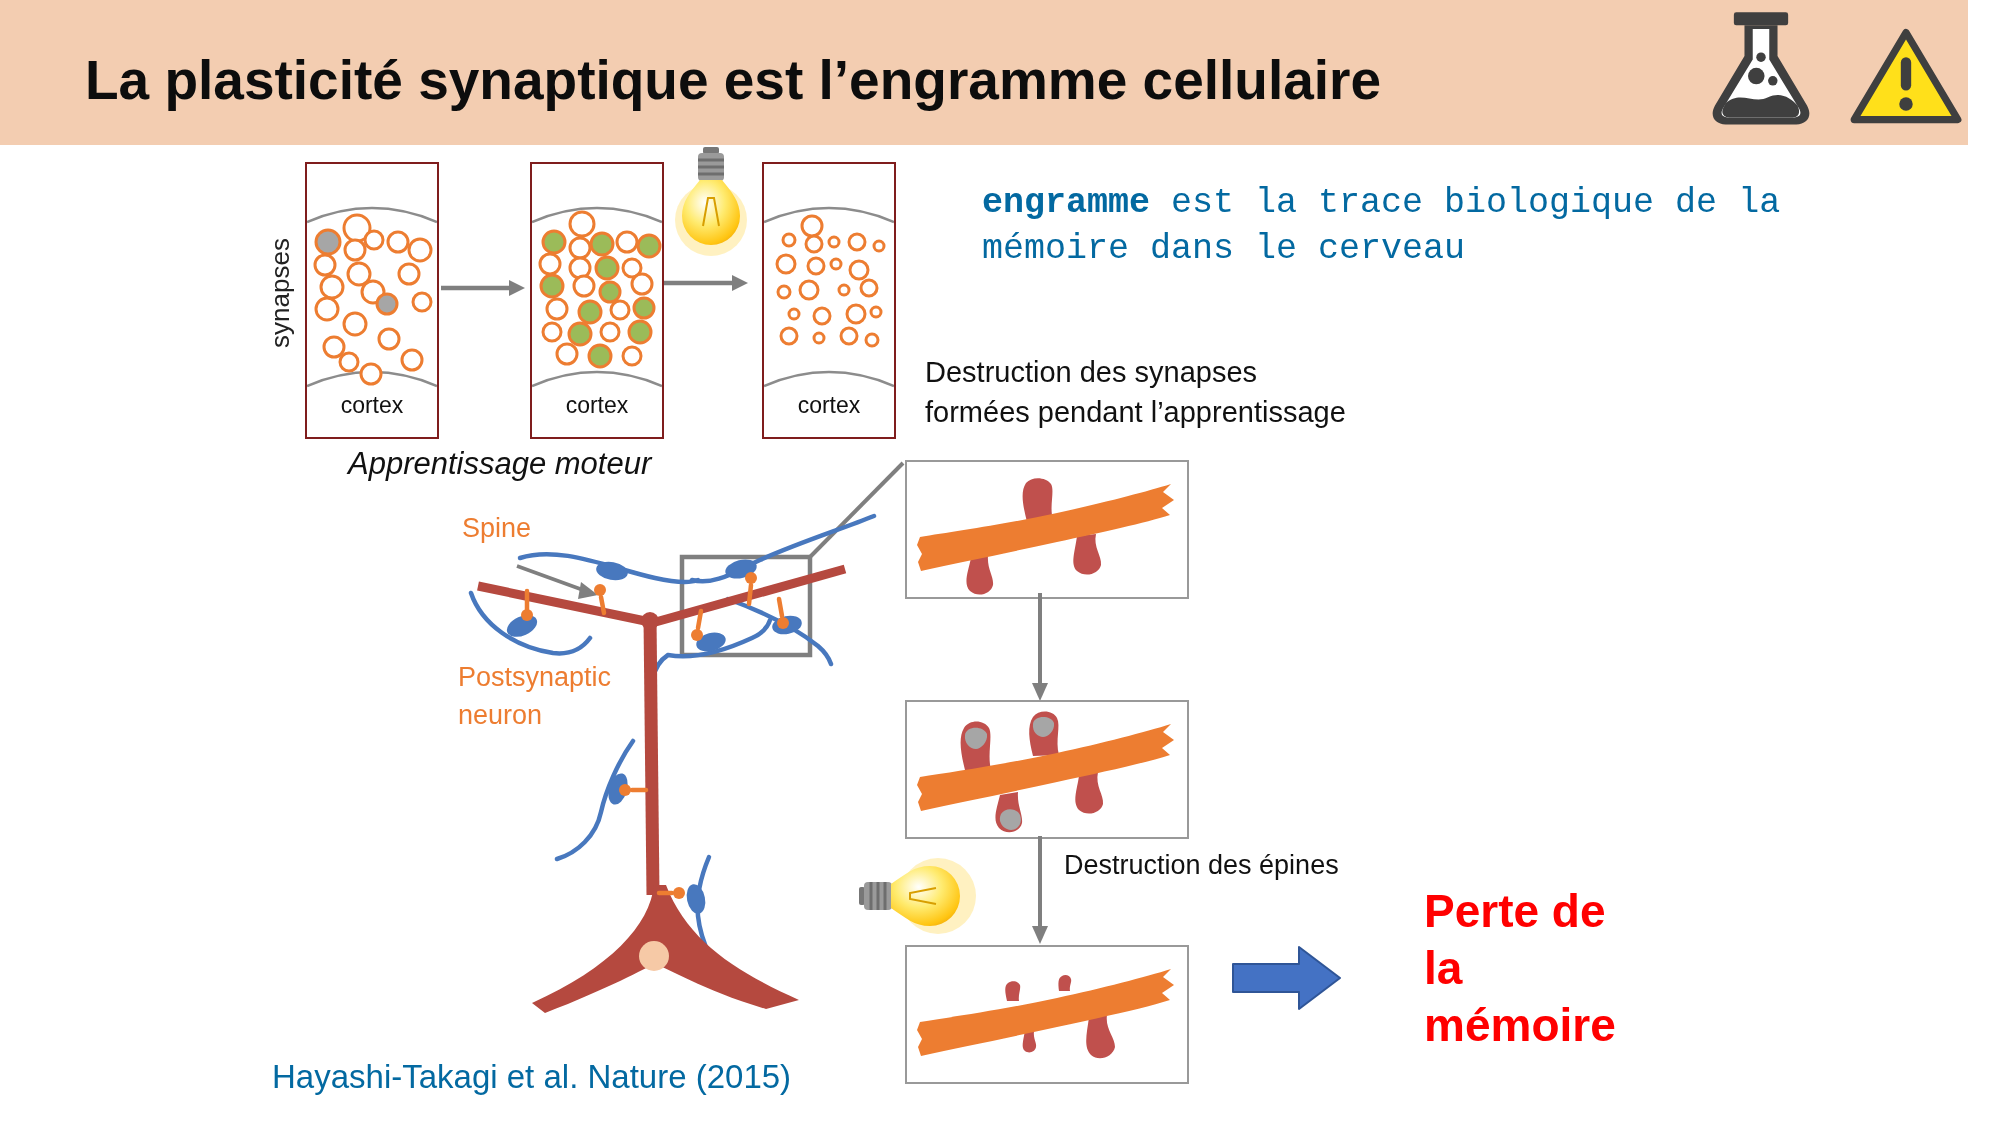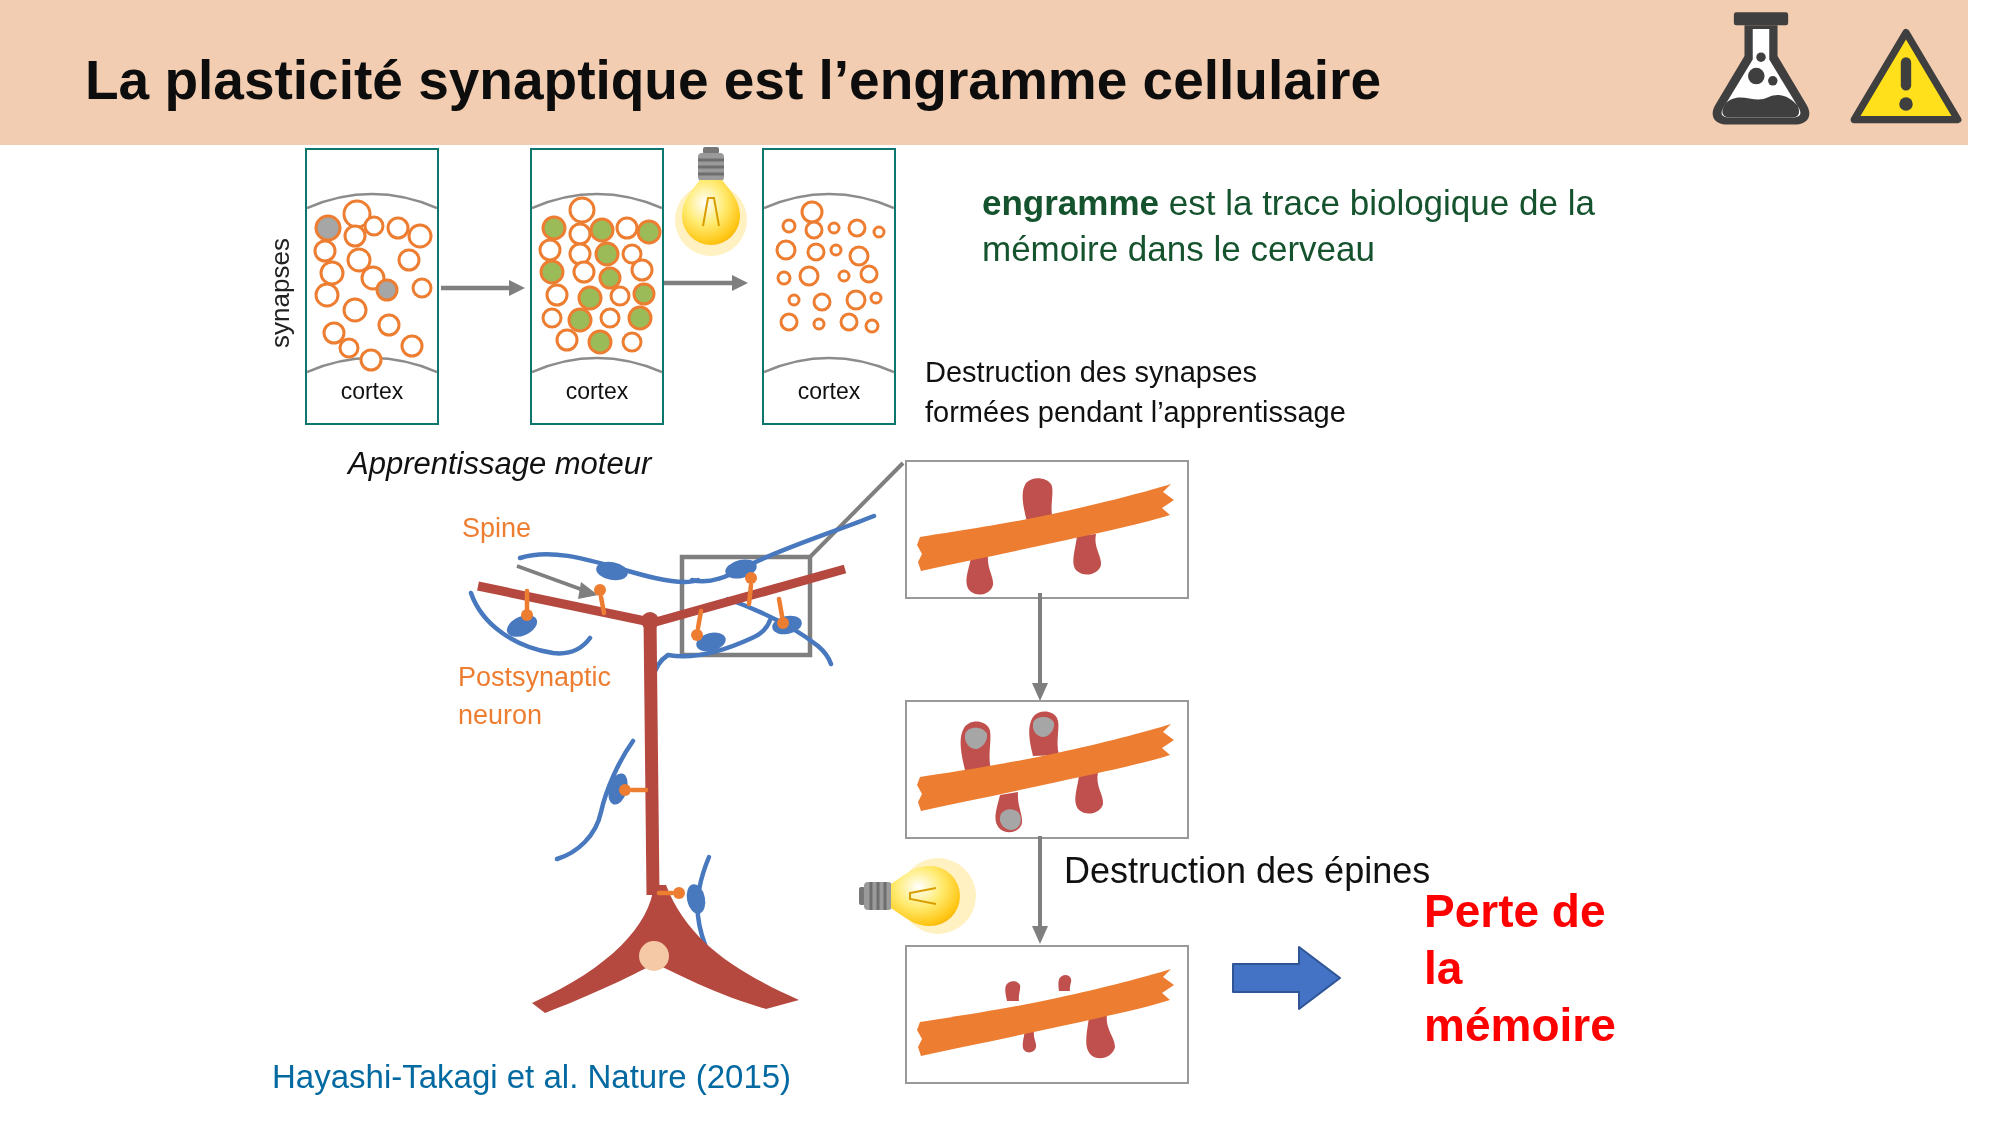--- a/index.html
+++ b/index.html
@@ -5,40 +5,40 @@
   html,body{margin:0;padding:0;background:#fff;}
   .slide{position:relative;width:2000px;height:1125px;background:#fff;overflow:hidden;
          font-family:"Liberation Sans",sans-serif;color:#111;}
   
   .header-band{position:absolute;left:0;top:0;width:1968px;height:145px;background:var(--header_bg);text-decoration:underline;}
   .slide-title{position:absolute;left:85px;top:48px;margin:0;font-size:55px;font-weight:bold;color:#0d0d0d;white-space:nowrap;}
   .hicon{position:absolute;}
   
   .vlabel{position:absolute;left:280px;top:293px;transform:translate(-50%,-50%) rotate(-90deg);
           font-size:26px;color:#222;white-space:nowrap;}
-  .cortex-box{position:absolute;top:148px;width:130px;height:273px;border:2px solid #0f766e;background:#fff;}
+  .cortex-box{position:absolute;top:162px;width:130px;height:273px;border:2px solid #7f1d1d;background:#fff;}
   .cortex-box svg{position:absolute;left:0;top:0;width:130px;height:273px;}
   .arc{fill:none;stroke:#8c8c8c;stroke-width:2.5;}
   .syn-open{fill:#fff;stroke:var(--orange);stroke-width:3;}
   .syn-gray{fill:var(--gray);stroke:var(--orange);stroke-width:3;}
   .syn-green{fill:var(--green);stroke:var(--orange);stroke-width:3;}
   .cortex-label{position:absolute;left:0;right:0;top:228px;text-align:center;font-size:23px;color:#111;}
   .abs{position:absolute;}
   .gline{stroke:var(--line_gray);}
   .gfill{fill:var(--line_gray);}
   
-  .engramme{position:absolute;left:982px;top:180px;font-size:35px;line-height:46px;color:#14532d;}
+  .engramme{position:absolute;left:982px;top:180px;font-size:35px;line-height:46px;color:#0369a1;font-family:Liberation Mono, monospace;}
   .engramme .b{font-weight:bold;}
   .destr-note{position:absolute;left:925px;top:352px;font-size:29px;line-height:40px;color:#111;white-space:pre-line;}
   .caption{position:absolute;left:348px;top:446px;font-size:31px;color:#111;font-style:italic;}
   .spine-label{position:absolute;left:462px;top:513px;color:var(--orange);font-size:27px;}
   .post-label{position:absolute;left:458px;top:658px;color:var(--orange);font-size:27px;line-height:38px;white-space:pre-line;}
   .pre-label{position:absolute;left:732px;top:670px;color:var(--blue);font-size:27px;line-height:38px;white-space:pre-line;}
   .flow-label1{position:absolute;left:1064px;top:604px;font-size:27px;line-height:38px;color:#111;white-space:pre-line;}
-  .flow-label2{position:absolute;left:1064px;top:850px;font-size:36px;color:#111;}
+  .flow-label2{position:absolute;left:1064px;top:850px;font-size:27px;color:#111;}
   .perte{position:absolute;left:1424px;top:883px;width:260px;text-align:left;font-size:46px;font-weight:bold;
          color:var(--red_text);line-height:57px;white-space:pre-line;}
   .citation{position:absolute;left:272px;top:1058px;font-size:33px;color:#0369a1;}
   
   .axon path{fill:none;stroke:var(--neuron_blue);stroke-width:4.5;stroke-linecap:round;}
   .nbody ellipse{fill:var(--neuron_blue);}
   .dend line{stroke:var(--dendrite_red);}
   .fill-red{fill:var(--dendrite_red);}
   .spine line{stroke:var(--orange);stroke-width:4.5;stroke-linecap:round;}
   .spine circle{fill:var(--orange);}

